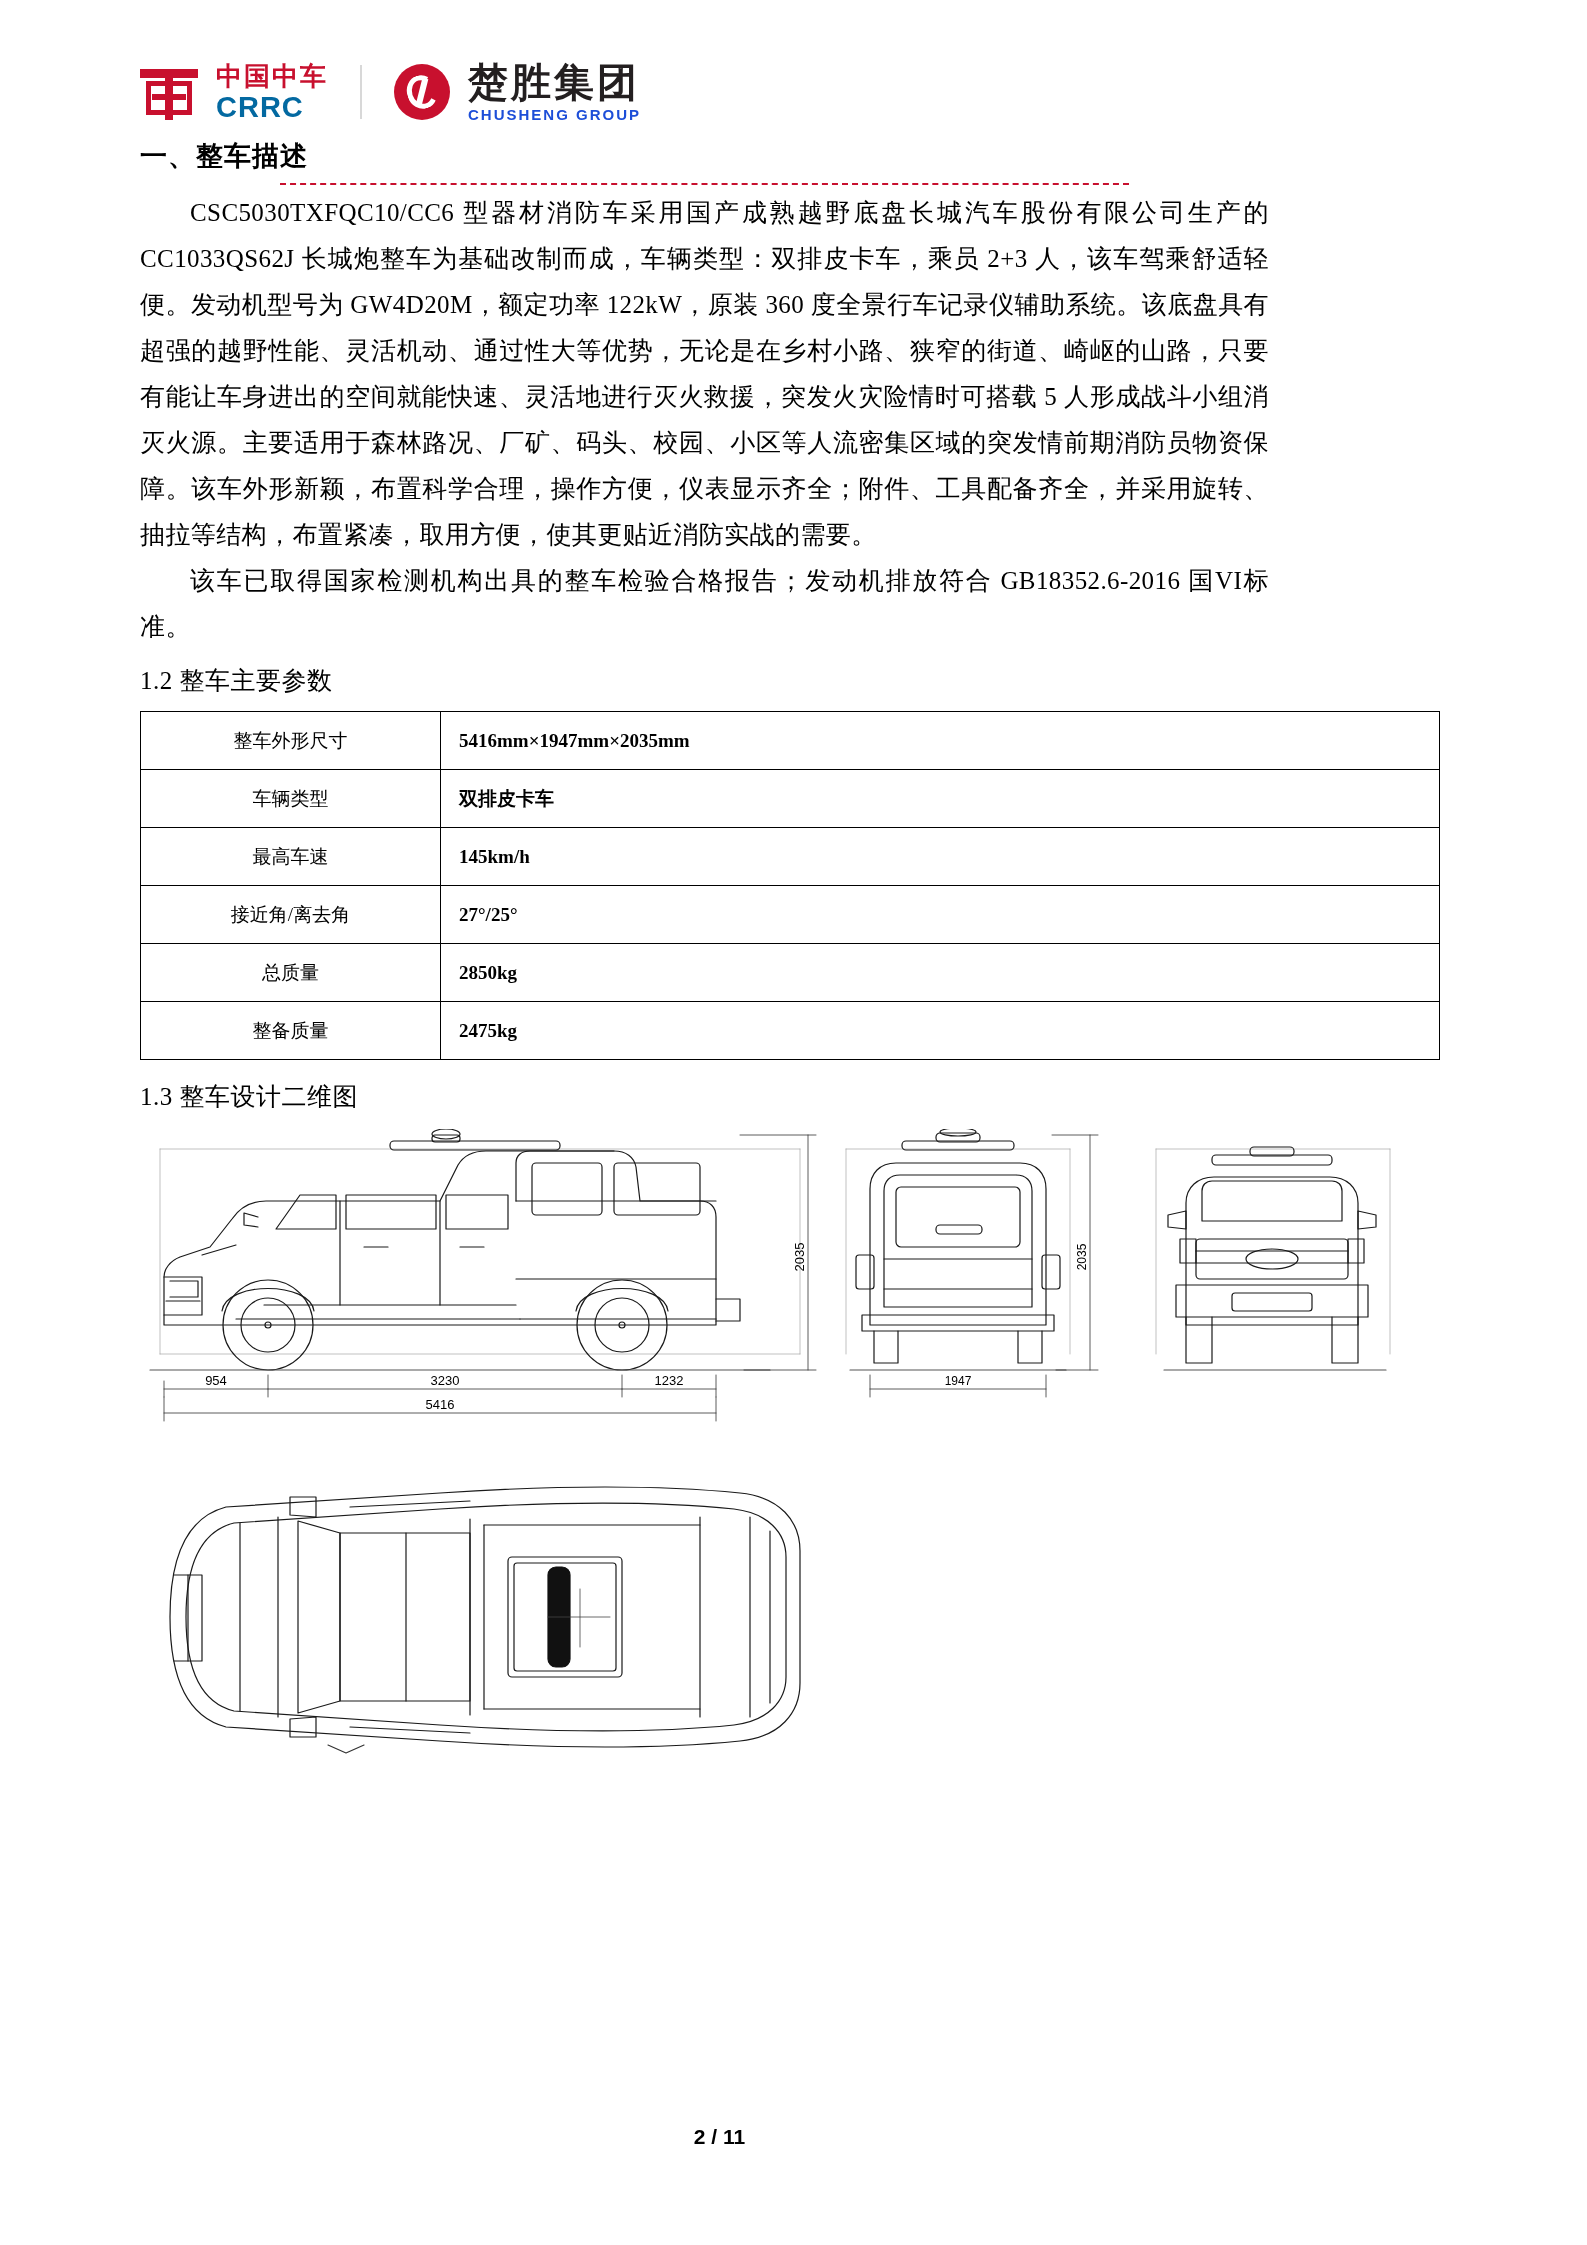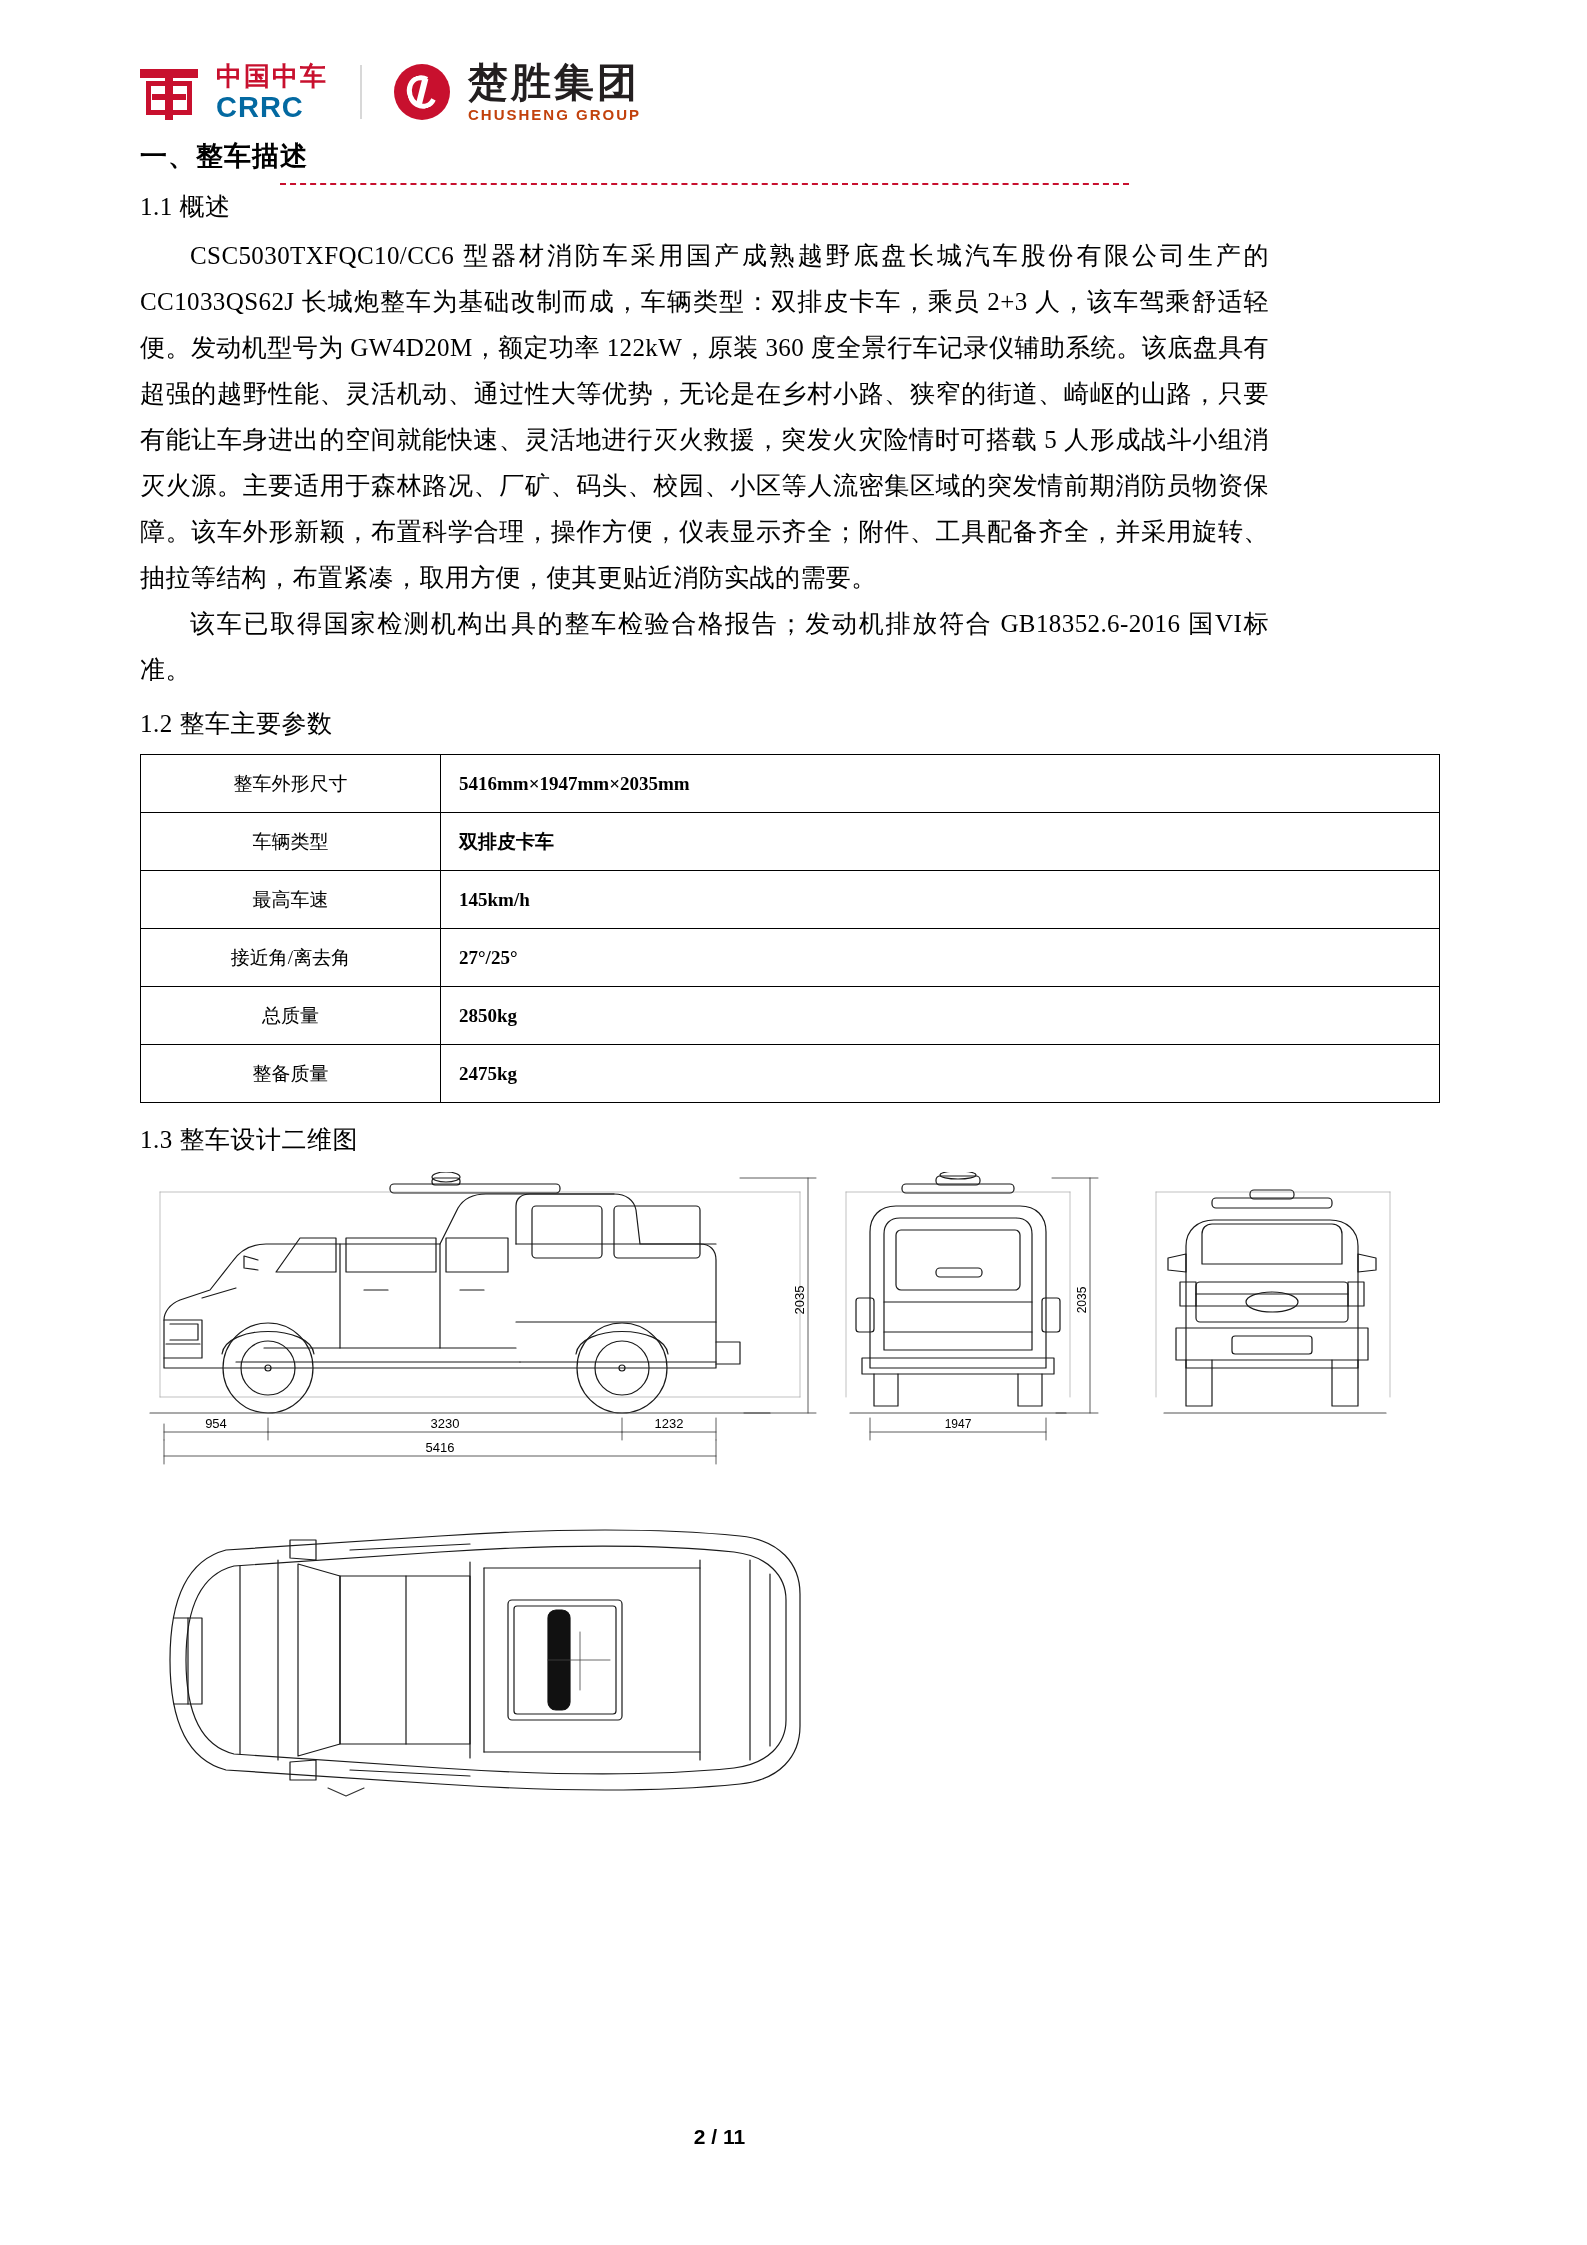--- a/index.html
+++ b/index.html
@@ -129,21 +129,21 @@
     letter-spacing: 3px;
     color: #231f20;
     display: block;
     margin-bottom: 5px;
   }
   .cs-text .en {
     font-family: "Liberation Sans", sans-serif;
     font-weight: bold;
     font-size: 15px;
     letter-spacing: 2px;
-    color: #c2410c;
+    color: #1d4ed8;
     display: block;
   }
   .header-rule {
     position: absolute;
     left: 140px;
     right: 140px;
     top: 183px;
     border-top: 2px dashed #c8102e;
   }
 
@@ -252,21 +252,20 @@
       </div>
 
     </div>
     <div class="header-rule"></div>
   </div>
 
   <div class="content">
 
     <h1 class="sec">一、整车描述</h1>
 
-    <h2 class="sub">1.1 概述</h2>
 
     <p class="para">CSC5030TXFQC10/CC6 型器材消防车采用国产成熟越野底盘长城汽车股份有限公司生产的 CC1033QS62J 长城炮整车为基础改制而成，车辆类型：双排皮卡车，乘员 2+3 人，该车驾乘舒适轻便。发动机型号为 GW4D20M，额定功率 122kW，原装 360 度全景行车记录仪辅助系统。该底盘具有超强的越野性能、灵活机动、通过性大等优势，无论是在乡村小路、狭窄的街道、崎岖的山路，只要有能让车身进出的空间就能快速、灵活地进行灭火救援，突发火灾险情时可搭载 5 人形成战斗小组消灭火源。主要适用于森林路况、厂矿、码头、校园、小区等人流密集区域的突发情前期消防员物资保障。该车外形新颖，布置科学合理，操作方便，仪表显示齐全；附件、工具配备齐全，并采用旋转、抽拉等结构，布置紧凑，取用方便，使其更贴近消防实战的需要。</p>
     <p class="para">该车已取得国家检测机构出具的整车检验合格报告；发动机排放符合 GB18352.6-2016 国VI标准。</p>
 
     <h2 class="sub" style="margin-top:14px;">1.2 整车主要参数</h2>
 
     <table class="spec">
       <tbody>
         <tr>
           <td class="k">整车外形尺寸</td>

